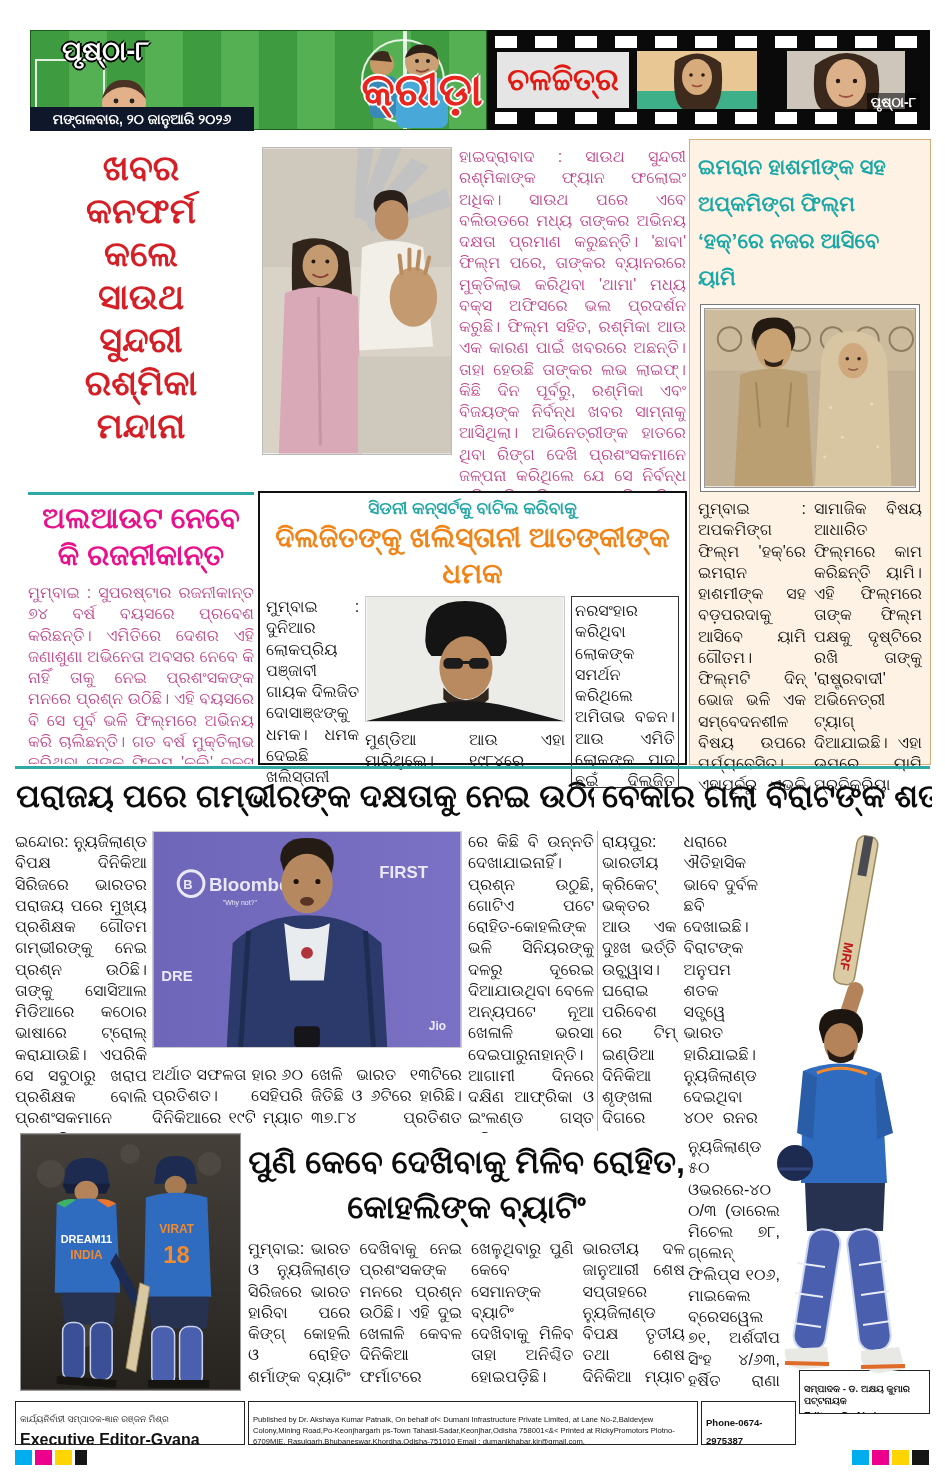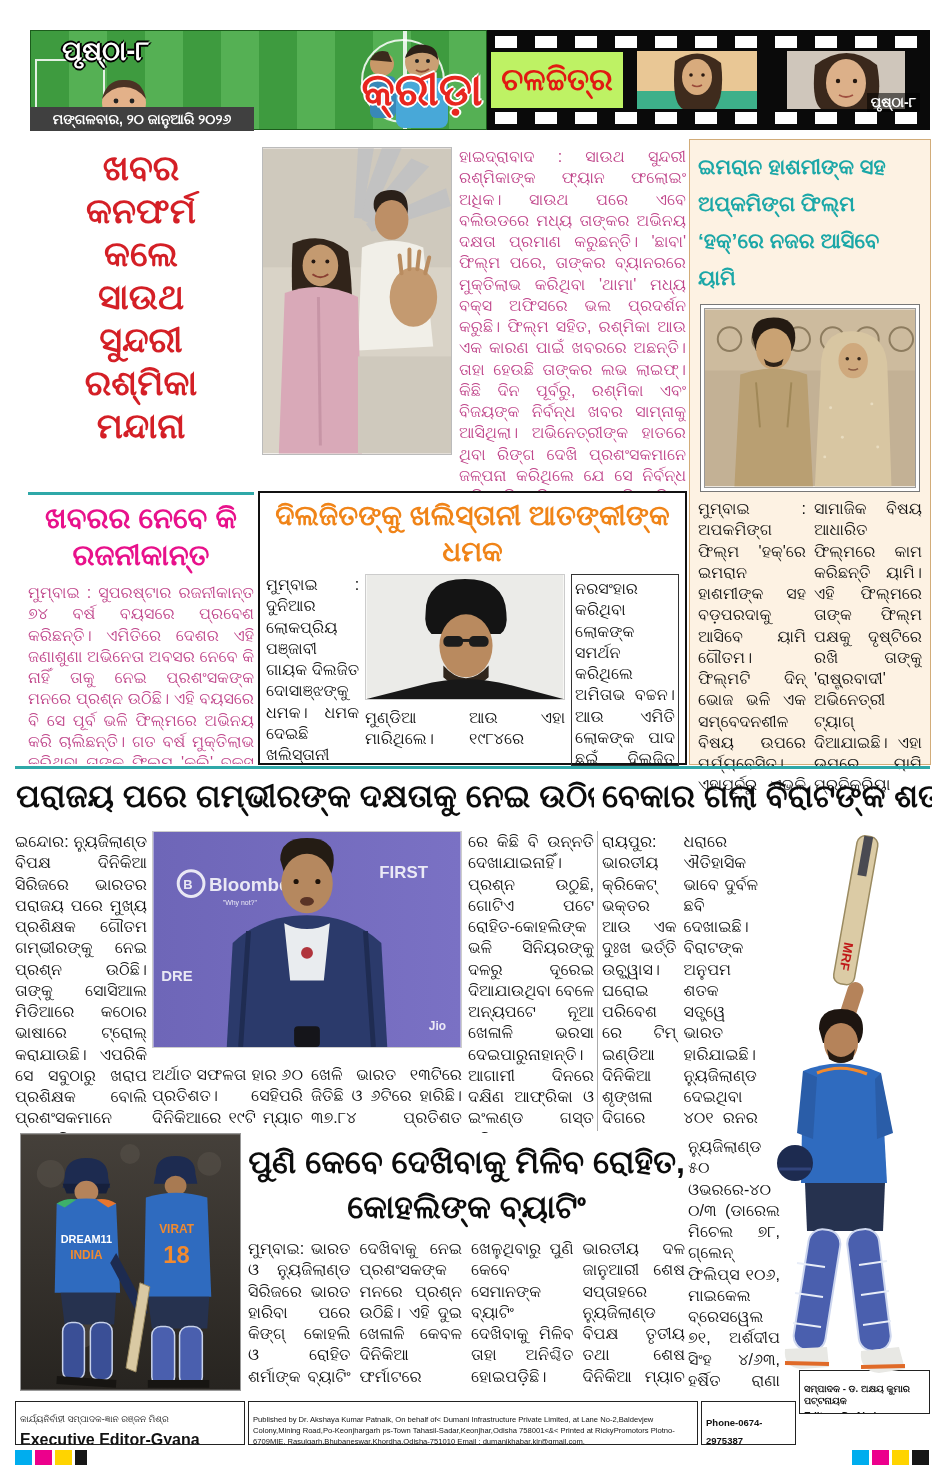--- a/index.html
+++ b/index.html
@@ -5,25 +5,25 @@
 *{margin:0;padding:0;box-sizing:border-box}
 html,body{background:#fff}
 body{width:945px;height:1474px;position:relative;overflow:hidden;font-family:"Liberation Sans",sans-serif;color:#111}
 .abs{position:absolute}
 .jtext{font-size:16px;line-height:1.33;text-align:justify;overflow:hidden;word-wrap:break-word}
 .pink{color:#c0468b}
 
 .field{left:30px;top:30px;width:457px;height:100px;background:repeating-linear-gradient(90deg,#3e9b3f 0 38px,#55b054 38px 76px);overflow:hidden;border:1px solid #1c5c1c}
 .fline{position:absolute;border:2px solid rgba(255,255,255,.85)}
 .page-label-left{left:62px;top:36px;font-size:27px;font-weight:bold;color:#fff;text-shadow:-2px 0 #000,2px 0 #000,0 -2px #000,0 2px #000;z-index:3}
-.date-ribbon{left:30px;top:107px;width:224px;height:24px;background:#404040;color:#fff;font-size:14px;font-weight:bold;text-align:center;line-height:24px;z-index:4}
+.date-ribbon{left:30px;top:107px;width:224px;height:24px;background:#0f172a;color:#fff;font-size:14px;font-weight:bold;text-align:center;line-height:24px;z-index:4}
 .krida{left:352px;top:60px;width:140px;font-size:45px;font-weight:bold;color:#e8261f;z-index:5;text-shadow:-2px 0 #fff,2px 0 #fff,0 -2px #fff,0 2px #fff;line-height:60px;text-align:center}
 .filmstrip{left:487px;top:30px;width:443px;height:100px;background:#0a0a0a;z-index:2}
 .sprockets{position:absolute;left:8px;width:427px;height:12px;background:repeating-linear-gradient(90deg,#fff 0 22px,#0a0a0a 22px 40px)}
-.cinema-panel{position:absolute;left:4px;top:22px;width:132px;height:56px;background:#bef264;display:flex;align-items:center;justify-content:center}
+.cinema-panel{position:absolute;left:10px;top:22px;width:132px;height:56px;background:#e5e5e5;display:flex;align-items:center;justify-content:center}
 .cinema-title{font-size:31px;font-weight:bold;color:#e11a12}
 .page-label-right{position:absolute;right:10px;bottom:18px;color:#fff;font-size:14px;font-weight:bold;background:rgba(0,0,0,.55);padding:1px 4px}
 
 .hl-red-line{font-size:35px;font-weight:bold;color:#d41f26;text-align:center;line-height:43px}
 .teal-rule{background:#2fa8a8}
 .rajini-hl{font-size:29px;font-weight:bold;color:#e8118b;text-align:center;line-height:37px}
 .diljit-box{left:258px;top:491px;width:429px;height:274px;border:2px solid #111;padding:5px 6px;background:#fff}
 .diljit-kicker{font-size:17px;font-weight:bold;color:#23a6a6;text-align:center;line-height:22px}
 .diljit-hl{font-size:28px;font-weight:bold;color:#f08418;text-align:center;line-height:36px}
 .diljit-row{display:flex;gap:6px;margin-top:4px;height:192px}
@@ -138,24 +138,25 @@
     <circle cx="65" cy="114" r="2" fill="#241812"></circle>
   <path d="M50 127 Q58 133 66 127" stroke="#8a3f32" stroke-width="2" fill="none"></path>
   <path d="M22 146 Q58 132 96 150 L100 308 L16 308Z" fill="#d9a9b8"></path>
   <path d="M56 150 L58 300" stroke="#c795a6" stroke-width="3"></path>
   <rect x="96" y="210" width="94" height="98" fill="#cfc9bd"></rect>
 </svg>
 
 <div class="abs jtext pink" style="left:459px;top:146px;width:227px;height:346px">ହାଇଦ୍ରାବାଦ : ସାଉଥ ସୁନ୍ଦରୀ ରଶ୍ମିକାଙ୍କ ଫ୍ୟାନ ଫଲୋଇଂ ଅଧିକ। ସାଉଥ ପରେ ଏବେ ବଲିଉଡରେ ମଧ୍ୟ ତାଙ୍କର ଅଭିନୟ ଦକ୍ଷତା ପ୍ରମାଣ କରୁଛନ୍ତି। 'ଛାବା' ଫିଲ୍ମ ପରେ, ତାଙ୍କର ବ୍ୟାନରରେ ମୁକ୍ତିଲାଭ କରିଥିବା 'ଥାମା' ମଧ୍ୟ ବକ୍ସ ଅଫିସରେ ଭଲ ପ୍ରଦର୍ଶନ କରୁଛି। ଫିଲ୍ମ ସହିତ, ରଶ୍ମିକା ଆଉ ଏକ କାରଣ ପାଇଁ ଖବରରେ ଅଛନ୍ତି। ତାହା ହେଉଛି ତାଙ୍କର ଲଭ ଲାଇଫ୍। କିଛି ଦିନ ପୂର୍ବରୁ, ରଶ୍ମିକା ଏବଂ ବିଜୟଙ୍କ ନିର୍ବନ୍ଧ ଖବର ସାମ୍ନାକୁ ଆସିଥିଲା। ଅଭିନେତ୍ରୀଙ୍କ ହାତରେ ଥିବା ରିଙ୍ଗ ଦେଖି ପ୍ରଶଂସକମାନେ ଜଳ୍ପନା କରିଥିଲେ ଯେ ସେ ନିର୍ବନ୍ଧ କରି ସାରିଛନ୍ତି। ଏବେ ରଶ୍ମିକା ନିଜେ ଏହି ଖବରକୁ କନଫର୍ମ କରିଛନ୍ତି। ରିପୋର୍ଟ ଅନୁସାରେ, ତାଙ୍କ ଫିଲ୍ମ 'ଥାମା'ର ପ୍ରମୋଶନ ବେଳେ, ରଶ୍ମିକାଙ୍କୁ ବିଜୟ ଦେବେରକୋଣ୍ଡାଙ୍କ ସହ ତାଙ୍କର ନିର୍ବନ୍ଧ ବିଷୟରେ ପଚରାଯାଇଥିଲା। ଅଭିନେତ୍ରୀ, ପ୍ରଶ୍ନର ଉତ୍ତର ନ ଦେଇ, ହସି କହିଥିଲେ, 'ଏହି ବିଷୟରେ ସମସ୍ତେ ଜାଣିଛନ୍ତି। କେବଳ ଏତିକି ନୁହେଁ, 'ବି ସର୍ଟିଫିକେଟ'ର ଟ୍ରେଲର ଲଞ୍ଚରେ, ଅନ୍ୟ ଏକ ପ୍ରଶ୍ନର ଉତ୍ତରରେ ମଧ୍ୟ ସେ ହସି ହସି କହିଥିଲେ, 'ମୋ ହାତର ରିଙ୍ଗ ଦେଖି ସମସ୍ତେ ବୁଝି ଯାଇଥିବେ।'</div>
 
 <div class="abs teal-rule" style="left:28px;top:492px;width:226px;height:3px"></div>
-<div class="abs rajini-hl" style="left:28px;top:500px;width:226px">ଖବରର ନେବେ କି ରଜନୀକାନ୍ତ</div>
+<div class="abs rajini-hl" style="left:28px;top:500px;width:226px">ଅଲଆଉଟ ନେବେ କି ରଜନୀକାନ୍ତ</div>
 <div class="abs jtext pink" style="left:28px;top:582px;width:226px;height:182px">ମୁମ୍ବାଇ : ସୁପରଷ୍ଟାର ରଜନୀକାନ୍ତ ୭୪ ବର୍ଷ ବୟସରେ ପ୍ରବେଶ କରିଛନ୍ତି। ଏମିତିରେ ଦେଶର ଏହି ଜଣାଶୁଣା ଅଭିନେତା ଅବସର ନେବେ କି ନାହିଁ ତାକୁ ନେଇ ପ୍ରଶଂସକଙ୍କ ମନରେ ପ୍ରଶ୍ନ ଉଠିଛି। ଏହି ବୟସରେ ବି ସେ ପୂର୍ବ ଭଳି ଫିଲ୍ମରେ ଅଭିନୟ କରି ଚାଲିଛନ୍ତି। ଗତ ବର୍ଷ ମୁକ୍ତିଲାଭ କରିଥିବା ତାଙ୍କ ଫିଲ୍ମ 'କୁଲି' ବକ୍ସ ଅଫିସରେ ଭଲ ପ୍ରଦର୍ଶନ କରିଥିଲା। ଏବେ ସେ 'ଜେଲର-୨' ଫିଲ୍ମର ସୁଟିଂରେ ବ୍ୟସ୍ତ ଅଛନ୍ତି। ତେବେ ନିକଟରେ ଏକ କାର୍ଯ୍ୟକ୍ରମରେ ଯୋଗ ଦେଇ ଅବସର ପ୍ରସଙ୍ଗରେ ସେ ନିଜ ମନ ଖୋଲିଛନ୍ତି। ରଜନୀ କହିଛନ୍ତି, ଯେତେବେଳ ପର୍ଯ୍ୟନ୍ତ ଦର୍ଶକ ଚାହିଁବେ ସେତେବେଳ ପର୍ଯ୍ୟନ୍ତ ସେ ଅଭିନୟ କରିବେ। ଅବସର ନେବାର କୌଣସି ଯୋଜନା ନାହିଁ ବୋଲି ସେ ସ୍ପଷ୍ଟ କରିଛନ୍ତି। ଆଗକୁ ତାଙ୍କ ପାଖରେ ଆହୁରି ୨ଟି ବଡ଼ ବଜେଟର ଫିଲ୍ମ ରହିଛି ଯାହାର ଘୋଷଣା ଶୀଘ୍ର ହେବ।</div>
 
 <div class="abs diljit-box">
+  <div class="diljit-kicker">ସିଡନୀ କନ୍ସର୍ଟକୁ ବାଟିଲ କରିବାକୁ</div>
   <div class="diljit-hl">ଦିଲଜିତଙ୍କୁ ଖଲିସ୍ତାନୀ ଆତଙ୍କୀଙ୍କ ଧମକ</div>
   <div class="diljit-row">
     <div class="jtext" style="width:96px;height:192px">ମୁମ୍ବାଇ : ଦୁନିଆର ଲୋକପ୍ରିୟ ପଞ୍ଜାବୀ ଗାୟକ ଦିଲଜିତ ଦୋସାଞ୍ଝଙ୍କୁ ଧମକ। ଧମକ ଦେଇଛି ଖଲିସ୍ତାନୀ ଆତଙ୍କୀ ଗୁରପତୱନ୍ତ ସିଂହ ପନ୍ନୁ। ନଭେମ୍ବର ୧ରେ ହେବାକୁ ଥିବା ଦିଲଜିତଙ୍କ ସିଡନୀ କନସର୍ଟକୁ ରଦ୍ଦ କରିବାକୁ ଧମକ ମିଳିଛି। ଖଲିସ୍ତାନୀ ଆତଙ୍କୀ କନସର୍ଟ ରଦ୍ଦ ହେବାକୁ ଧମକ ଦେଇଛି। ପନ୍ନୁର ଏହି ଧମକ ସହିତ ବଲିଉଡର ମହାନାୟକ ଅମିତାଭ ବଚ୍ଚନଙ୍କ ନାମ ଜଡିତ ରହିଛି। ସୂଚନା ଅନୁସାରେ, ଦିଲଜିତ ଫିଲ୍ମ ବି ଖୋଲୁ ଯାଇ ତାଙ୍କ ପାଦ ଛୁଇଁ</div>
     <div style="width:200px">
       <svg width="200" height="126" viewBox="0 0 200 126" style="border:1px solid #ccc">
         <rect width="200" height="126" fill="#ebebe8"></rect>
         <path d="M60 38 Q60 4 100 4 Q140 4 142 38 Q144 54 136 60 L66 60 Q58 52 60 38Z" fill="#141414"></path>
         <ellipse cx="101" cy="72" rx="27" ry="32" fill="#b98a5f"></ellipse>
         <path d="M78 92 Q101 118 124 92 L124 104 Q101 126 78 104Z" fill="#30261c"></path>
         <rect x="78" y="62" width="20" height="11" rx="5" fill="#1c1c1c"></rect>

